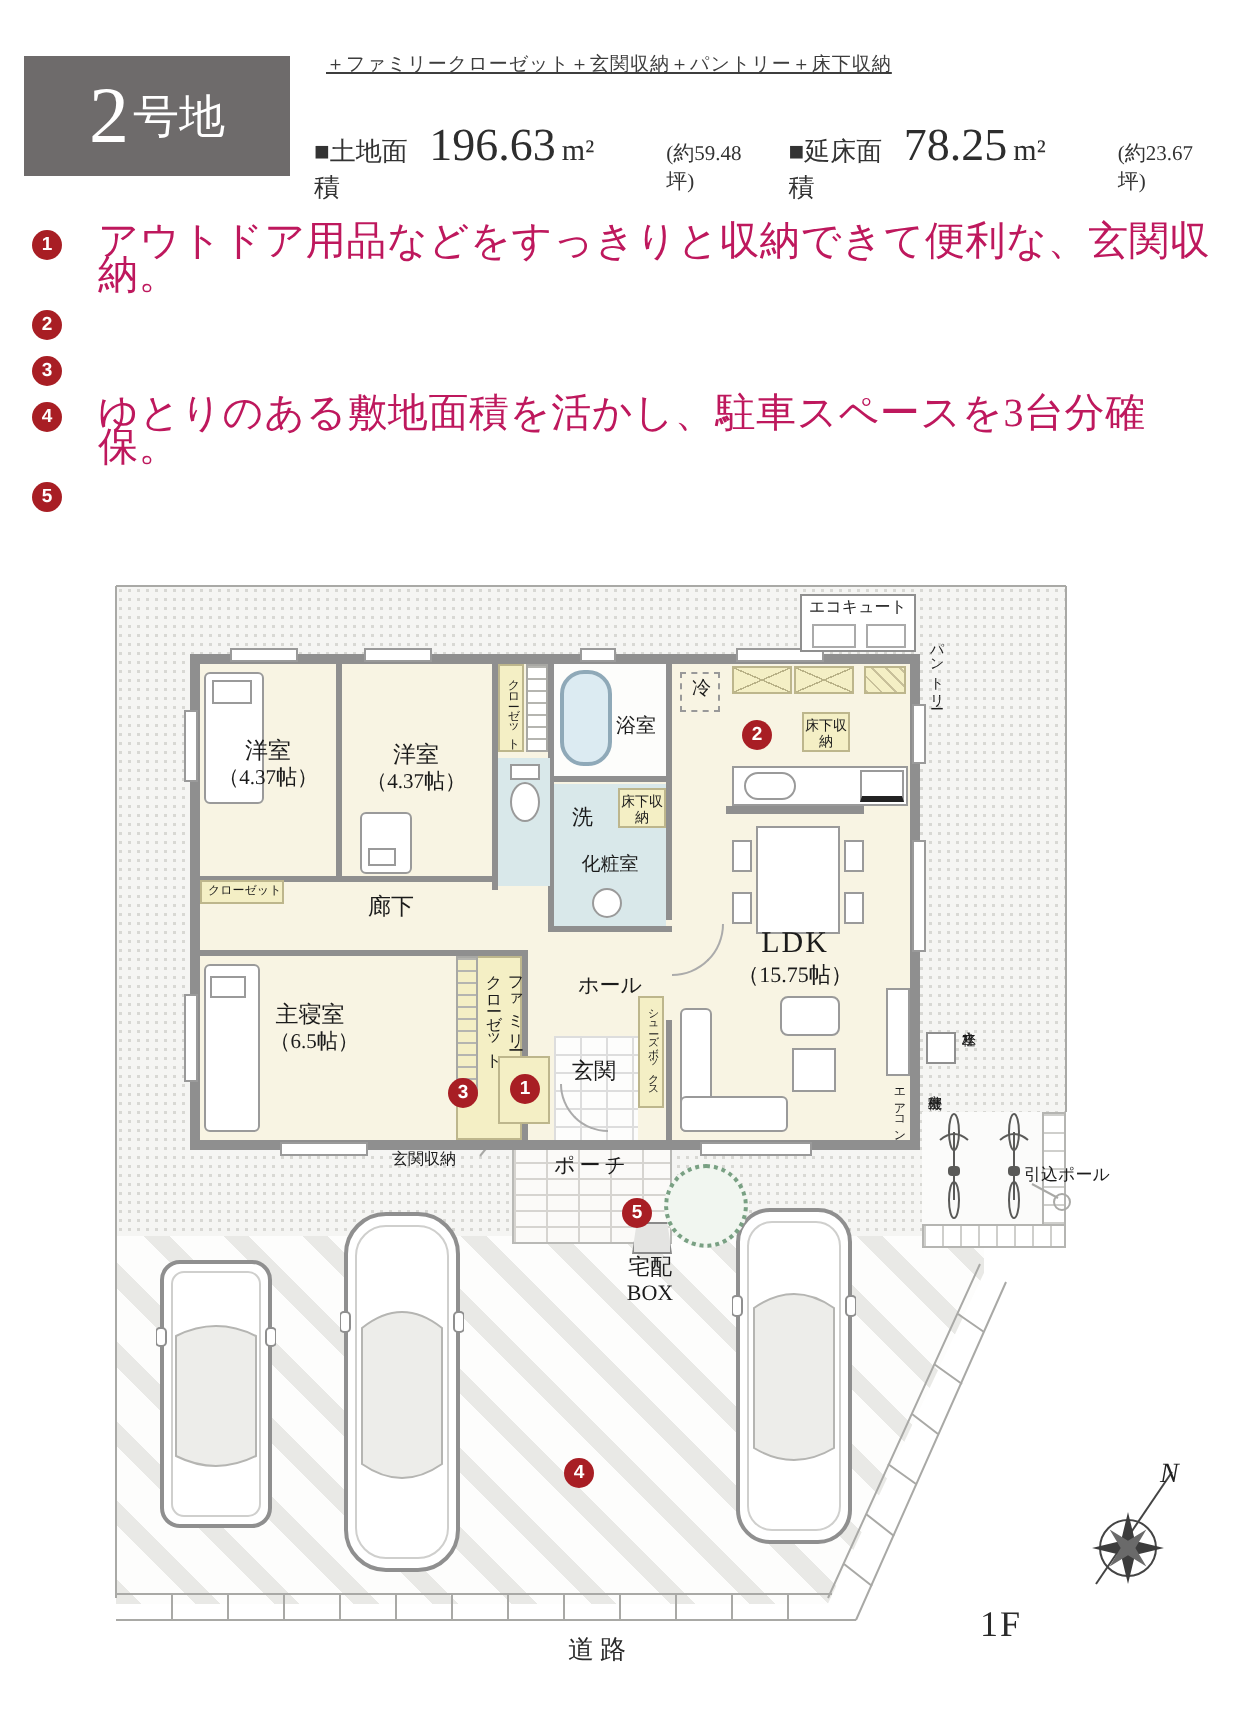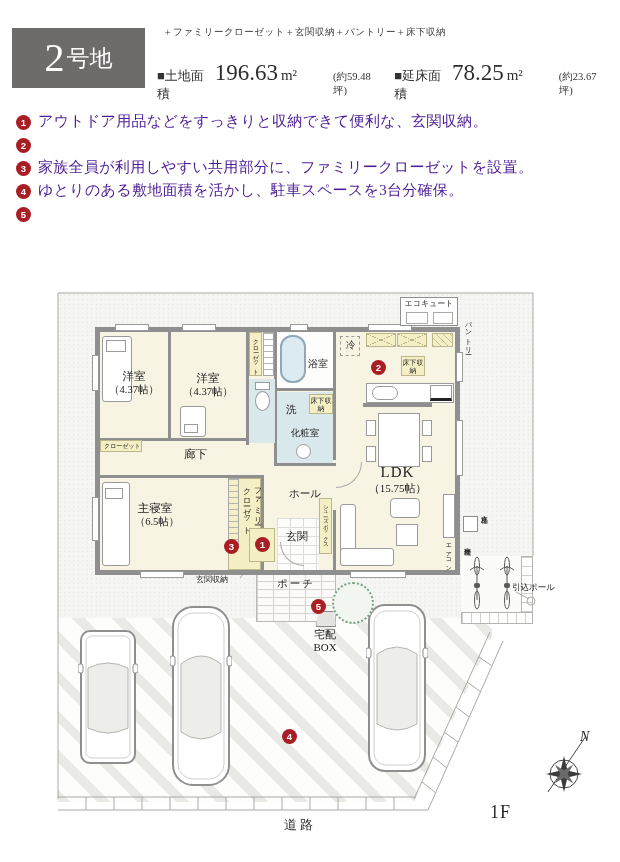--- a/index.html
+++ b/index.html
@@ -15,32 +15,32 @@
   .furn{position:absolute;background:#fff;border:1px solid #9a9a9a;box-sizing:border-box;}
   .badge{position:absolute;width:15px;height:15px;border-radius:50%;background:#a81e24;color:#fff;
          font:bold 9.5px "Liberation Sans","DejaVu Sans",sans-serif;display:flex;align-items:center;justify-content:center;z-index:9;}
   
   .lot-badge{position:absolute;left:12px;top:28px;width:133px;height:60px;background:#6e6b6b;color:#fff;
              display:flex;align-items:center;justify-content:center;}
   .lot-badge .big{font-size:40px;line-height:1;}
   .lot-badge .suf{font-size:23px;margin-left:2px;}
   .title-row{position:absolute;left:155px;top:26px;display:flex;align-items:baseline;}
   .plan-type{font-size:33px;color:#3d3d3d;letter-spacing:1px;}
-  .plan-feat{font-size:9.5px;color:#3d3d3d;margin-left:8px;letter-spacing:0.5px;}
+  .plan-feat{font-size:9.5px;color:#3d3d3d;margin-left:8px;letter-spacing:0.5px;text-decoration:underline;}
   .area-row{position:absolute;left:157px;top:60px;display:flex;align-items:baseline;}
   .a-lab{font-size:13px;color:#333;}
   .a-val{font-size:23px;color:#2d2d2d;margin:0 3px;}
   .a-unit{font-size:15px;color:#2d2d2d;}
   .a-tsubo{font-size:10.5px;color:#333;margin-right:14px;margin-left:36px;}
   
   .features{position:absolute;left:16px;top:113px;width:592px;}
   .feat-row{display:flex;align-items:flex-start;margin-bottom:6px;}
   .feat-badge{flex:0 0 15px;width:15px;height:15px;border-radius:50%;background:#a81e24;color:#fff;
               font:bold 9.5px "Liberation Sans","DejaVu Sans",sans-serif;display:flex;align-items:center;justify-content:center;margin-top:2px;}
-  .feat-text{font-size:15px;line-height:17px;margin-left:7px;color:#4c1d95;letter-spacing:0.3px;}
+  .feat-text{font-size:20px;line-height:17px;margin-left:18px;color:#be185d;letter-spacing:0.3px;}
   
   .lot-hatch{position:absolute;left:58px;top:293px;width:475px;height:330px;
              background-color:#f5f5f3;background-image:radial-gradient(#d8d8d4 0.8px,transparent 0.9px);background-size:4.5px 4.5px;}
   .parking{position:absolute;left:58px;top:618px;width:434px;height:184px;background-color:#fdfdfc;
            background-image:repeating-linear-gradient(45deg,#e9e9e6 0 9px,transparent 9px 28px);
            clip-path:polygon(0 0,100% 0,100% 10%,82% 100%,0 100%);}
   .bike-area{position:absolute;left:461px;top:556px;width:72px;height:58px;background:#fbfbfa;}
   .walk-v{position:absolute;left:521px;top:556px;width:12px;height:66px;background:#fff;border:1px solid #b5b5b2;box-sizing:border-box;
           background-image:linear-gradient(#cfcfcc 1px,transparent 1px);background-size:100% 9px;}
   .walk-h{position:absolute;left:461px;top:612px;width:72px;height:12px;background:#fff;border:1px solid #b5b5b2;box-sizing:border-box;
@@ -100,21 +100,20 @@
   <div class="features">
     <div class="feat-row">
       <span class="feat-badge">1</span>
       <span class="feat-text">アウトドア用品などをすっきりと収納できて便利な、玄関収納。</span>
     </div>
     <div class="feat-row">
       <span class="feat-badge">2</span>
     </div>
     <div class="feat-row">
       <span class="feat-badge">3</span>
-      <span class="feat-text">家族全員が利用しやすい共用部分に、ファミリークローゼットを設置。</span>
     </div>
     <div class="feat-row">
       <span class="feat-badge">4</span>
       <span class="feat-text">ゆとりのある敷地面積を活かし、駐車スペースを3台分確保。</span>
     </div>
     <div class="feat-row">
       <span class="feat-badge">5</span>
     </div>
   </div>
 

